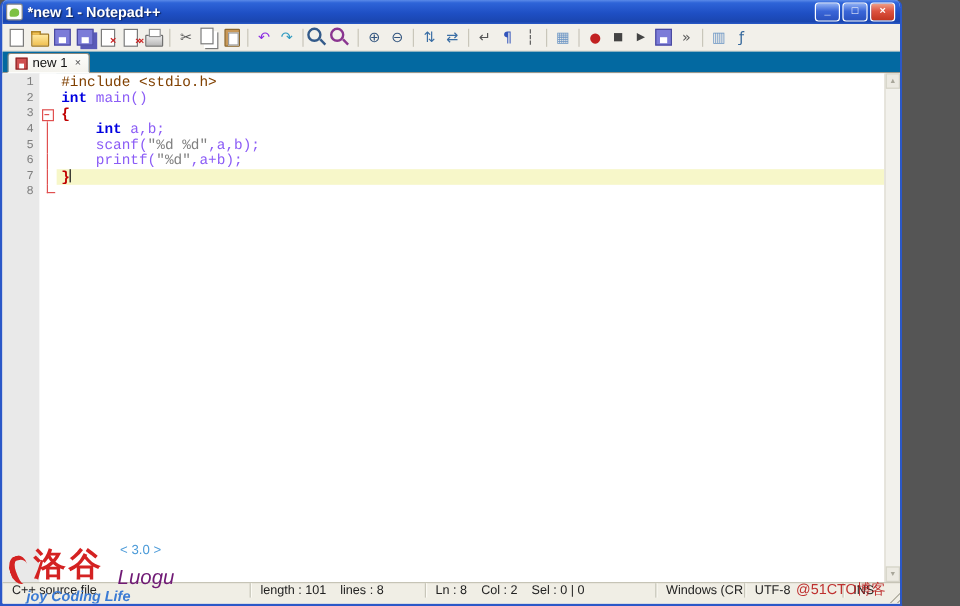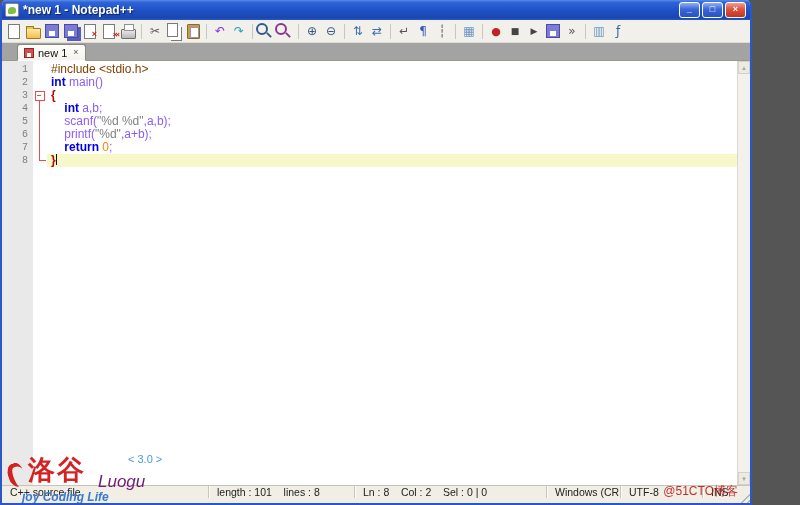--- a/index.html
+++ b/index.html
@@ -40,40 +40,40 @@
   .ti-print::before{content:"";width:13px;height:8px;background:linear-gradient(#ececec,#b8b8b8);border:1px solid #707070;border-radius:1px;margin-top:6px}
   .ti-print::after{content:"";position:absolute;top:2px;left:5px;width:8px;height:5px;background:#fff;border:1px solid #909090}
   .ti-copy::before{content:"";width:9px;height:12px;background:#fff;border:1px solid #7a7a7a;box-shadow:3px 3px 0 0 #fff,4px 4px 0 0 #7a7a7a;margin:-3px 3px 0 0}
   .ti-paste::before{content:"";width:11px;height:13px;background:#c89858;border:1px solid #8a6830;border-radius:1px}
   .ti-paste::after{content:"";position:absolute;left:6px;bottom:2px;width:7px;height:9px;background:#fff;border:1px solid #999}
   .ti-find::before,.ti-replace::before{content:"";width:8px;height:8px;border:2px solid #335a8a;border-radius:50%;margin:-4px 4px 0 -4px}
   .ti-find::after,.ti-replace::after{content:"";position:absolute;width:2px;height:6px;background:#335a8a;transform:rotate(-45deg);bottom:2px;right:5px}
   .ti-replace::before{border-color:#8a3590}
   .ti-replace::after{background:#8a3590}
   
-  .tabbar{height:18px;flex:0 0 18px;background:#a3a3a3;border-bottom:1px solid #9a988c;display:flex;align-items:flex-end;padding-left:15px}
+  .tabbar{height:18px;flex:0 0 18px;background:#0369a1;border-bottom:1px solid #9a988c;display:flex;align-items:flex-end;padding-left:4px}
   .tab{height:17px;margin-bottom:-1px;background:linear-gradient(#fdfdfb,#f4f3ed);border:1px solid #8a887c;border-bottom:1px solid #fdfdfb;
     border-radius:3px 3px 0 0;display:flex;align-items:center;gap:4px;padding:0 6px;font-size:11px}
   .tab-icon{width:10px;height:10px;background:#d05050;border:1px solid #8a2828;position:relative;flex:0 0 auto}
   .tab-icon::after{content:"";position:absolute;left:2px;bottom:0;width:4px;height:4px;background:#fff}
   .tab-label{color:#111;white-space:pre}
   .tab-close{font-size:9px;color:#555;margin-left:2px;line-height:1}
   
   .editor{flex:1;display:flex;background:#fff;overflow:hidden;position:relative}
   .num-col{flex:0 0 31px;background:#e9e9e9;display:flex;flex-direction:column;align-items:flex-end;padding-top:2px}
   .ln-num{height:13px;line-height:13px;font-family:"Liberation Mono","DejaVu Sans Mono",monospace;font-size:10px;color:#808080;padding-right:5px}
   .fold-col{flex:0 0 14px;background:#fff;display:flex;flex-direction:column;padding-top:2px}
   .fold{height:13px;position:relative}
   .fold-mid{background:linear-gradient(#e05050,#e05050) 6px 0/1px 100% no-repeat}
   .fold-end{background:linear-gradient(#e05050,#e05050) 6px 0/1px 7px no-repeat,linear-gradient(#e05050,#e05050) 6px 6px/7px 1px no-repeat}
   .fold-start{background:linear-gradient(#e05050,#e05050) 6px 12px/1px 1px no-repeat}
   .fold-start::before{content:"";position:absolute;left:2px;top:2px;width:8px;height:8px;border:1px solid #e05050;background:#fff}
   .fold-start::after{content:"";position:absolute;left:4px;top:6px;width:4px;height:1px;background:#e05050}
   .code-col{flex:1;display:flex;flex-direction:column;padding-top:2px;overflow:hidden}
-  .ln-row{height:13px;line-height:13px;font-family:Liberation Sans, sans-serif;font-size:12px;white-space:pre;padding-left:4px}
+  .ln-row{height:13px;line-height:13px;font-family:Liberation Mono, monospace;font-size:12px;white-space:pre;padding-left:4px}
   .ln-row.current{background:#f7f7c9}
   .caret{display:inline-block;width:1px;height:11px;background:#111;vertical-align:-1px}
   .sg-pre{color:#804000}
   .sg-kw{color:#0000e0;font-weight:bold}
   .sg-pln{color:#8b5cf6}
   .sg-str{color:#808080}
   .sg-num{color:#ff8000}
   .sg-brc{color:#c00000;font-weight:bold}
   
   .scrollbar{flex:0 0 13px;background:#f2f1ec;border-left:1px solid #dcdad0;display:flex;flex-direction:column}
@@ -88,21 +88,21 @@
   .sb-length{flex:0 0 146px}
   .sb-pos{flex:0 0 192px}
   .sb-eol{flex:0 0 74px}
   .sb-enc{flex:0 0 82px}
   .sb-ins{flex:0 0 48px}
   .grip{position:absolute;right:0;bottom:0;width:13px;height:13px;
     background:repeating-linear-gradient(135deg,#b8b6a8 0 1px,transparent 1px 4px);
     clip-path:polygon(100% 0,100% 100%,0 100%)}
   
   .wm-luogu{position:absolute;left:6px;bottom:0;width:170px;height:50px;z-index:60;pointer-events:none}
-  .wm-ver{position:absolute;left:120px;top:0;color:#4a9ad8;font-size:11px;white-space:pre}
+  .wm-ver{position:absolute;left:92px;top:0;color:#4a9ad8;font-size:11px;white-space:pre}
   .wm-icon{position:absolute;left:0;top:10px;width:16px;height:24px;border-left:5px solid #d42222;border-top:4px solid #d42222;border-radius:50% 40% 40% 50%;transform:rotate(-18deg)}
   .wm-cn{position:absolute;left:20px;top:4px;font-size:27px;font-weight:bold;color:#d42222;letter-spacing:2px;line-height:1}
   .wm-en{position:absolute;left:90px;top:19px;font-size:17px;font-weight:normal;font-style:italic;color:#701a75}
   .wm-slogan{position:absolute;left:14px;top:37px;font-size:12px;font-weight:bold;font-style:italic;color:#3a7ad4;white-space:pre}
   .wm-blog{position:absolute;right:12px;bottom:3px;color:#b91c1c;font-size:12px;z-index:60;opacity:.9;pointer-events:none}
 </style>
 </head>
 <body>
 
 <div class="window">
@@ -222,21 +222,20 @@
         <div class="fold fold-mid"></div>
         <div class="fold fold-end"></div>
       </div>
     <div class="code-col">
         <div class="ln-row"><span class="sg-pre">#include &lt;stdio.h&gt;</span></div>
         <div class="ln-row"><span class="sg-kw">int</span><span class="sg-pln"> main()</span></div>
         <div class="ln-row"><span class="sg-brc">{</span></div>
         <div class="ln-row"><span class="sg-pln">    </span><span class="sg-kw">int</span><span class="sg-pln"> a,b;</span></div>
         <div class="ln-row"><span class="sg-pln">    scanf(</span><span class="sg-str">"%d %d"</span><span class="sg-pln">,a,b);</span></div>
         <div class="ln-row"><span class="sg-pln">    printf(</span><span class="sg-str">"%d"</span><span class="sg-pln">,a+b);</span></div>
-        <div class="ln-row"><span class="sg-pln">    </span><span class="sg-kw">return</span><span class="sg-pln"> </span><span class="sg-num">0</span><span class="sg-pln">;</span></div>
         <div class="ln-row current"><span class="sg-brc">}</span><span class="caret"></span></div>
       </div>
     <div class="scrollbar">
       <div class="sb-arrow">▲</div>
       <div class="sb-track"></div>
       <div class="sb-arrow">▼</div>
     </div>
   </div>
 
   <div class="statusbar">

